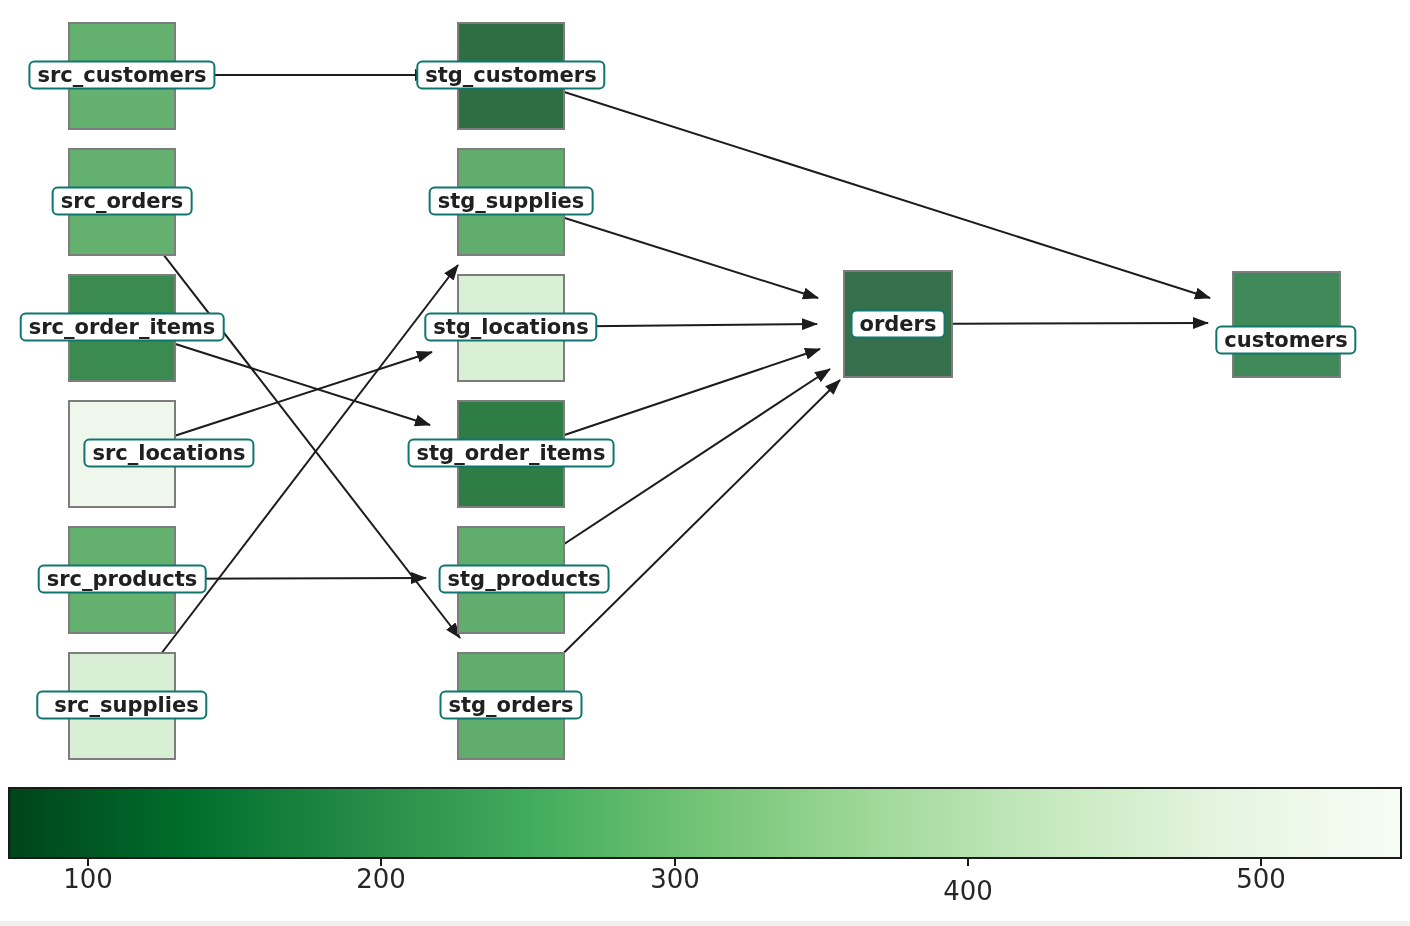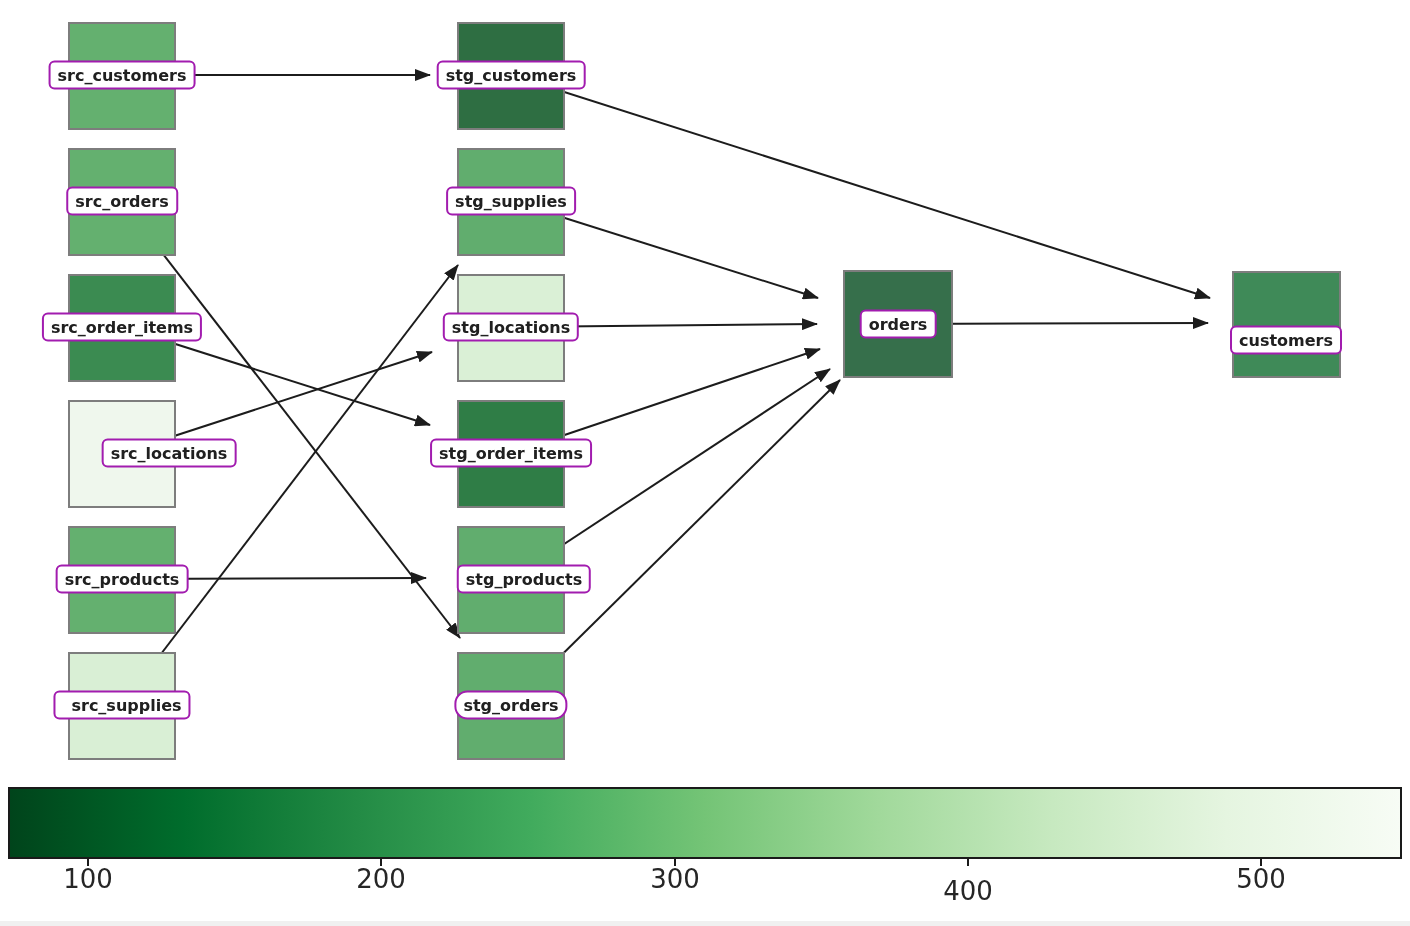--- a/index.html
+++ b/index.html
@@ -13,24 +13,24 @@
   #edge-layer{position:absolute;left:0;top:0;width:1410px;height:926px;z-index:1;}
   .node-box{
     position:absolute;z-index:2;
     border:2px solid #7d7d7d;
     box-sizing:border-box;
   }
   .node-label{
     position:absolute;z-index:3;
     transform:translate(-50%,-50%);
     background:#ffffff;
-    border:2px solid #a21caf;
+    border:2px solid #0f766e;
     border-radius:6px;
     padding:0 7px;
-    font-size:16px;font-weight:bold;
+    font-size:21px;font-weight:bold;
     color:#202020;
     white-space:nowrap;
     line-height:25px;
   }
   #colorbar{
     position:absolute;z-index:2;
     border:2px solid #1a1a1a;
     box-sizing:border-box;
   }
   .cbar-tick{
@@ -100,21 +100,21 @@
       <div class="node-label" style="left: 511px; top: 75px;">stg_customers</div>
       <div class="node-box" style="left: 457px; top: 148px; width: 108px; height: 108px; background: rgb(97, 173, 110); border-color: rgb(125, 125, 125);"></div>
       <div class="node-label" style="left: 511px; top: 201px;">stg_supplies</div>
       <div class="node-box" style="left: 457px; top: 274px; width: 108px; height: 108px; background: rgb(218, 240, 214); border-color: rgb(125, 125, 125);"></div>
       <div class="node-label" style="left: 511px; top: 327px;">stg_locations</div>
       <div class="node-box" style="left: 457px; top: 400px; width: 108px; height: 108px; background: rgb(47, 125, 70); border-color: rgb(125, 125, 125);"></div>
       <div class="node-label" style="left: 511px; top: 453px;">stg_order_items</div>
       <div class="node-box" style="left: 457px; top: 526px; width: 108px; height: 108px; background: rgb(97, 173, 110); border-color: rgb(125, 125, 125);"></div>
       <div class="node-label" style="left: 524px; top: 579px;">stg_products</div>
       <div class="node-box" style="left: 457px; top: 652px; width: 108px; height: 108px; background: rgb(97, 173, 110); border-color: rgb(125, 125, 125);"></div>
-      <div class="node-label" style="left: 511px; top: 705px; border-radius: 13px;">stg_orders</div>
+      <div class="node-label" style="left: 511px; top: 705px;">stg_orders</div>
       <div class="node-box" style="left: 843px; top: 270px; width: 110px; height: 108px; background: rgb(54, 111, 75); border-color: rgb(125, 125, 125);"></div>
       <div class="node-label" style="left: 898px; top: 324px;">orders</div>
       <div class="node-box" style="left: 1232px; top: 271px; width: 109px; height: 107px; background: rgb(63, 138, 88); border-color: rgb(125, 125, 125);"></div>
       <div class="node-label" style="left: 1286px; top: 340px;">customers</div>
     </div>
 
   <div id="colorbar" style="left: 8px; top: 787px; width: 1394px; height: 72px; border-color: rgb(26, 26, 26); background: linear-gradient(to right, rgb(0, 68, 27) 0%, rgb(0, 109, 44) 12.5%, rgb(35, 139, 69) 25%, rgb(65, 171, 93) 37.5%, rgb(116, 196, 118) 50%, rgb(161, 217, 155) 62.5%, rgb(199, 233, 192) 75%, rgb(229, 245, 224) 87.5%, rgb(247, 252, 245) 100%);"></div>
   <div id="cbar-ticks">
       <div class="cbar-tick" style="left: 88px; top: 859px;"></div>
       <div class="cbar-tick-label" style="left: 88px; top: 866px;">100</div>

